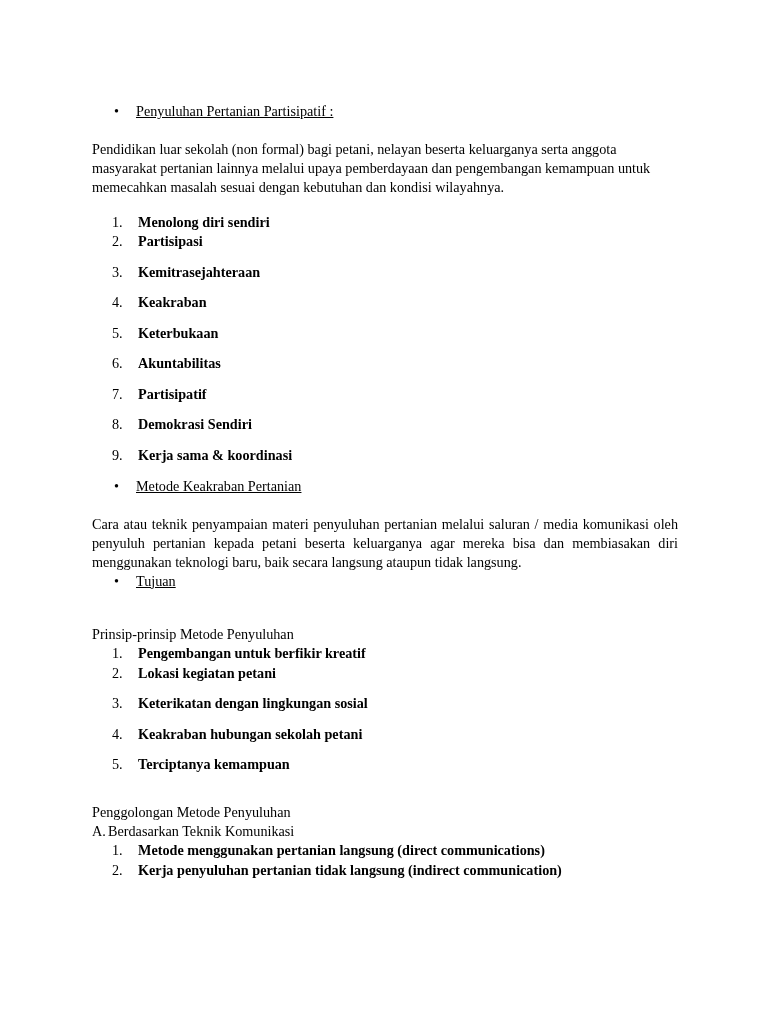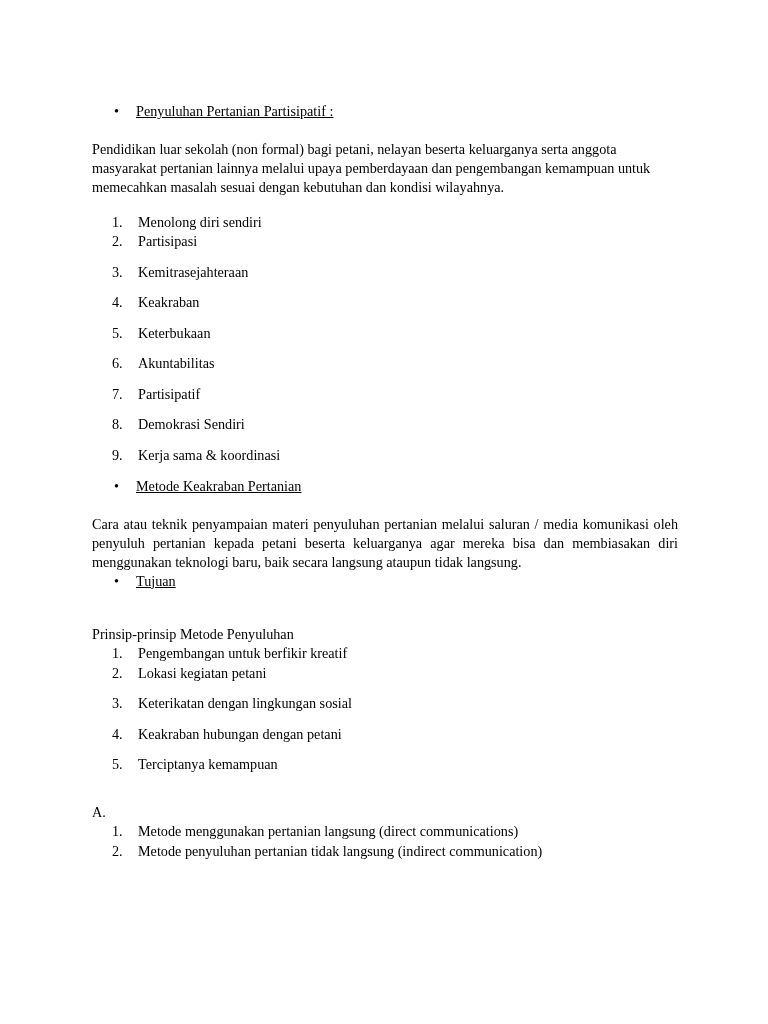--- a/index.html
+++ b/index.html
@@ -78,20 +78,21 @@
   }
   .num-row.tight { margin-bottom: 0px; }
   .num-row.loose { margin-top: 11px; }
   .num-mark {
     width: 26px;
     flex: 0 0 26px;
     text-align: left;
   }
   .num-text {
     flex: 1 1 auto;
+    font-weight: bold;
   }
 
   .lettered-row {
     display: flex;
     align-items: flex-start;
     font-size: 14.2px;
     line-height: 19.5px;
   }
   .letter-mark {
     width: 16px;
@@ -187,37 +188,39 @@
     <div class="num-row tight">
       <span class="num-mark">2.</span>
       <span class="num-text">Lokasi kegiatan petani</span>
     </div>
     <div class="num-row loose">
       <span class="num-mark">3.</span>
       <span class="num-text">Keterikatan dengan lingkungan sosial</span>
     </div>
     <div class="num-row loose">
       <span class="num-mark">4.</span>
-      <span class="num-text">Keakraban hubungan dengan petani</span>
+      <span class="num-text">Keakraban hubungan sekolah petani</span>
     </div>
     <div class="num-row loose">
       <span class="num-mark">5.</span>
       <span class="num-text">Terciptanya kemampuan</span>
     </div>
 
     <div class="spacer-28"></div>
 
+    <p class="para">Penggolongan Metode Penyuluhan</p>
 
     <div class="lettered-row">
       <span class="letter-mark">A.</span>
+      <span>Berdasarkan Teknik Komunikasi</span>
     </div>
 
     <div class="num-row tight">
       <span class="num-mark">1.</span>
       <span class="num-text">Metode menggunakan pertanian langsung (direct communications)</span>
     </div>
     <div class="num-row tight">
       <span class="num-mark">2.</span>
-      <span class="num-text">Metode penyuluhan pertanian tidak langsung (indirect communication)</span>
+      <span class="num-text">Kerja penyuluhan pertanian tidak langsung (indirect communication)</span>
     </div>
 
   </div>
 </div>
 
 </body></html>

